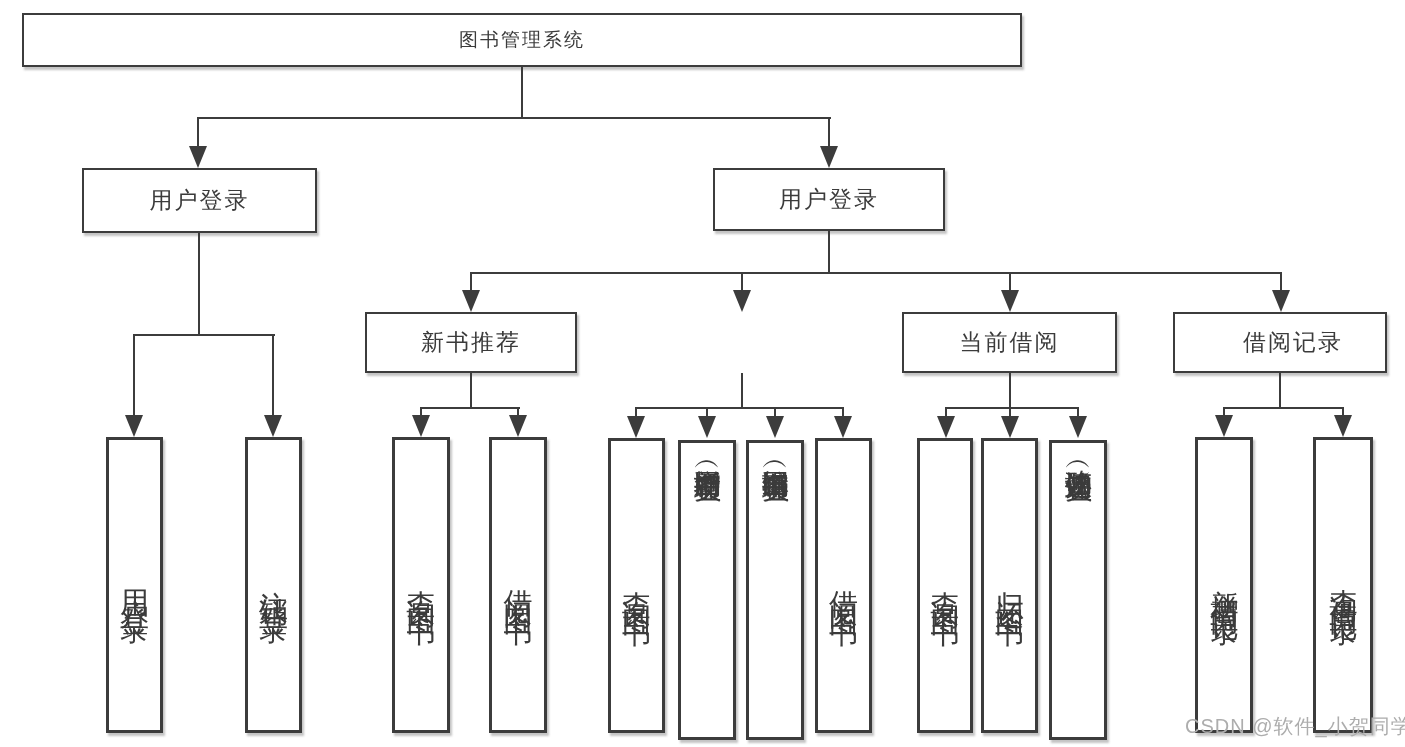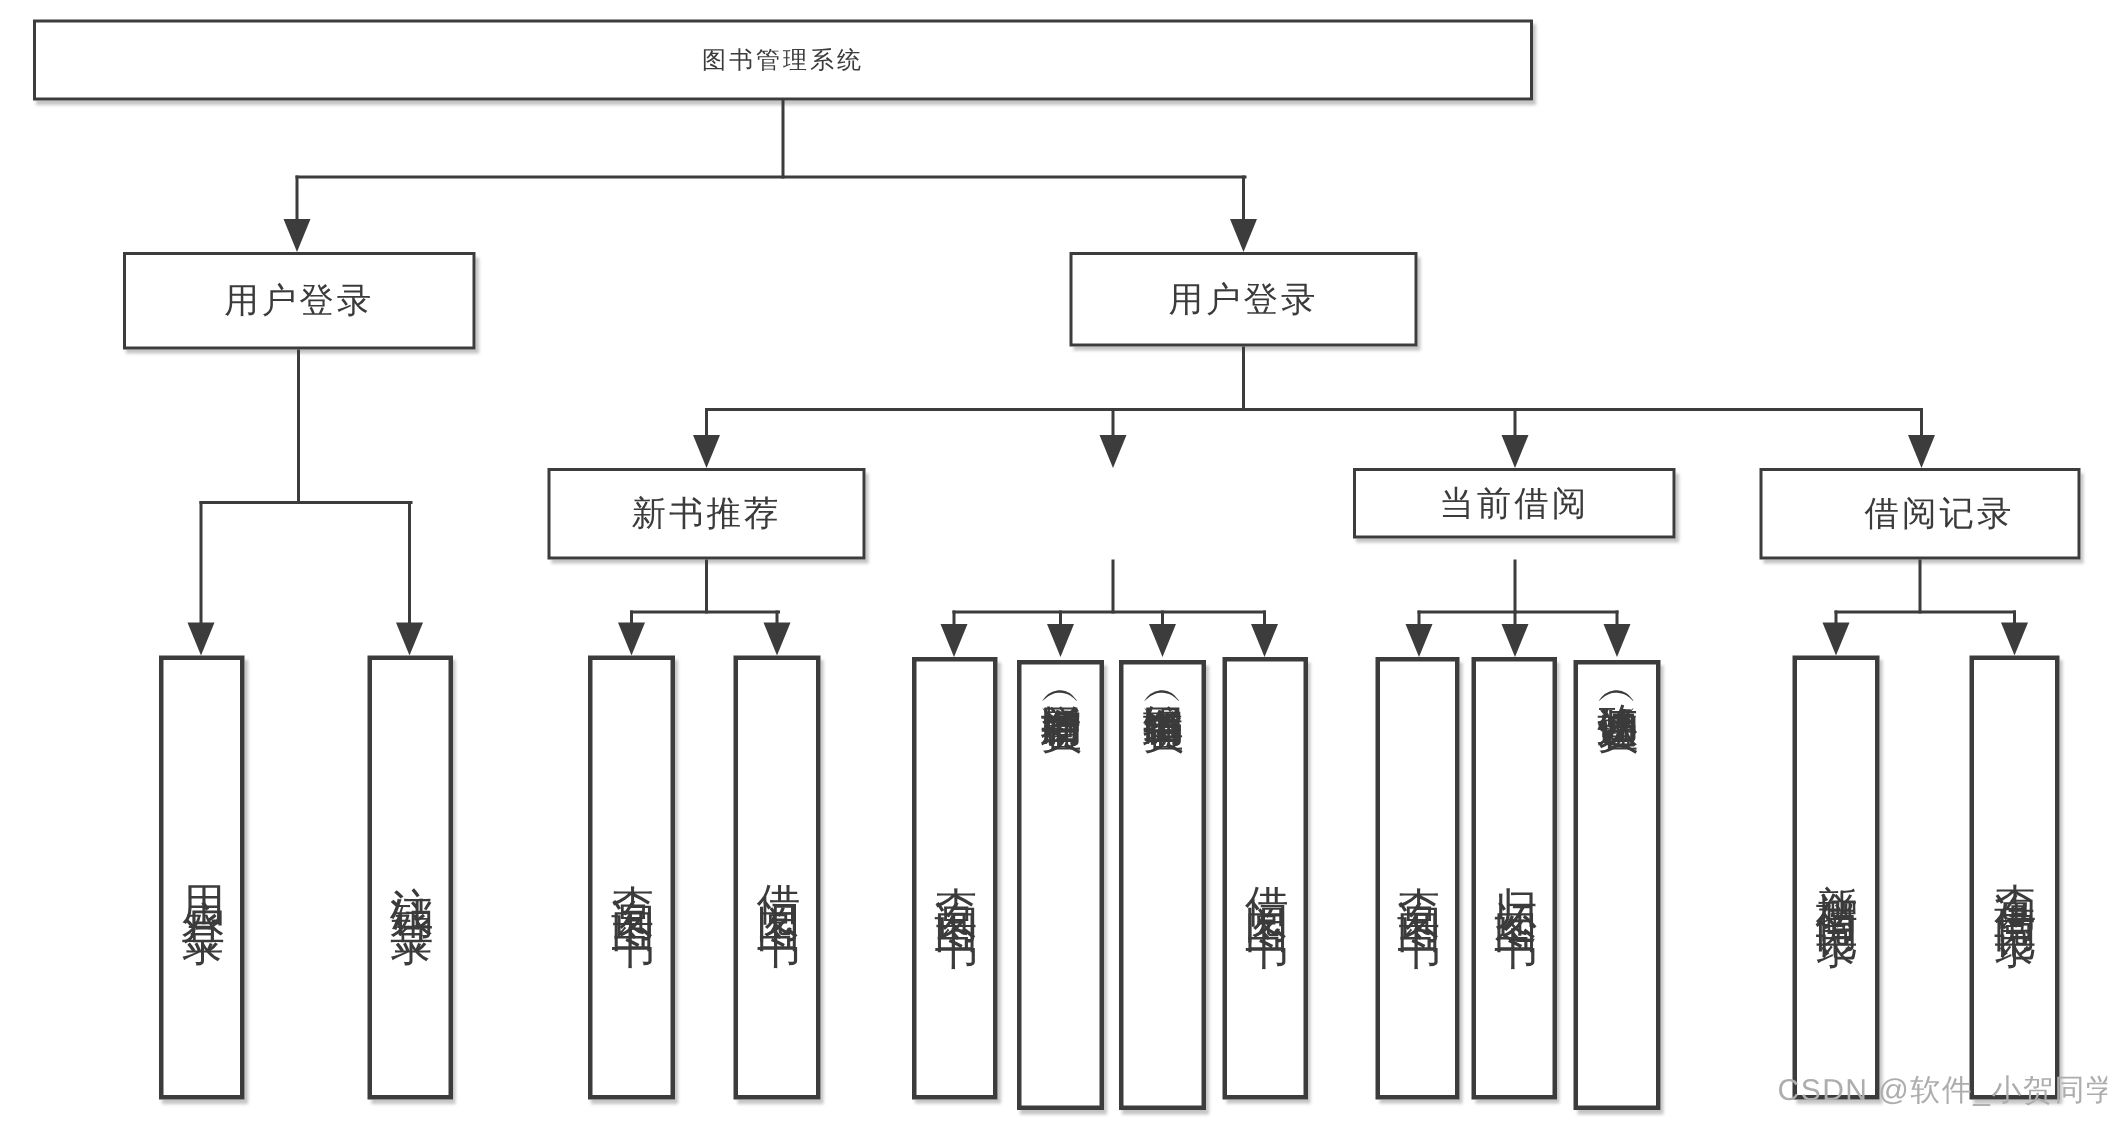--- a/index.html
+++ b/index.html
@@ -15,21 +15,21 @@
     color:var(--text);overflow:hidden;
   }
   .box{
     position:absolute;background:#fff;border:2px solid var(--line);
     box-sizing:border-box;box-shadow:2px 3px 2px rgba(125,125,125,0.45);
   }
   .hbox{
     display:flex;align-items:center;justify-content:center;
     font-size:23px;letter-spacing:2px;white-space:nowrap;
   }
-  .root{font-size:16px;}
+  .root{font-size:19px;}
   .vbox{
     border-width:3px;
     display:flex;align-items:center;justify-content:center;
     writing-mode:vertical-rl;text-orientation:mixed;
     font-size:29px;letter-spacing:9px;line-height:1;
   }
   .vbox.six{font-size:28px;letter-spacing:6px;}
   .vbox.tight{font-size:27px;letter-spacing:1px;justify-content:flex-start;padding-top:5px;}
   .vline,.hline{position:absolute;background:var(--line);}
   .vline{width:2px;}
@@ -48,21 +48,21 @@
 <body>
 
 <div class="canvas">
 
   <div class="box hbox root" style="left:22px;top:13px;width:1000px;height:54px;">图书管理系统</div>
 
   <div class="box hbox" style="left:82px;top:168px;width:235px;height:65px;">用户登录</div>
   <div class="box hbox" style="left:713px;top:168px;width:232px;height:63px;">用户登录</div>
 
   <div class="box hbox" style="left:365px;top:312px;width:212px;height:61px;">新书推荐</div>
-  <div class="box hbox" style="left:902px;top:312px;width:215px;height:47px;">当前借阅</div>
+  <div class="box hbox" style="left:902px;top:312px;width:215px;height:61px;">当前借阅</div>
   <div class="box hbox" style="left:1173px;top:312px;width:214px;height:61px;padding-left:26px;">借阅记录</div>
 
   <div class="box vbox" style="left:106px;top:437px;width:57px;height:296px;">用户登录</div>
   <div class="box vbox" style="left:245px;top:437px;width:57px;height:296px;">注销登录</div>
 
   <div class="box vbox" style="left:392px;top:437px;width:58px;height:296px;">查询图书</div>
   <div class="box vbox" style="left:489px;top:437px;width:58px;height:296px;">借阅图书</div>
 
   <div class="box vbox" style="left:608px;top:438px;width:57px;height:295px;">查询图书</div>
   <div class="box vbox tight" style="left:678px;top:440px;width:58px;height:300px;">新增图书（管理员）</div>

